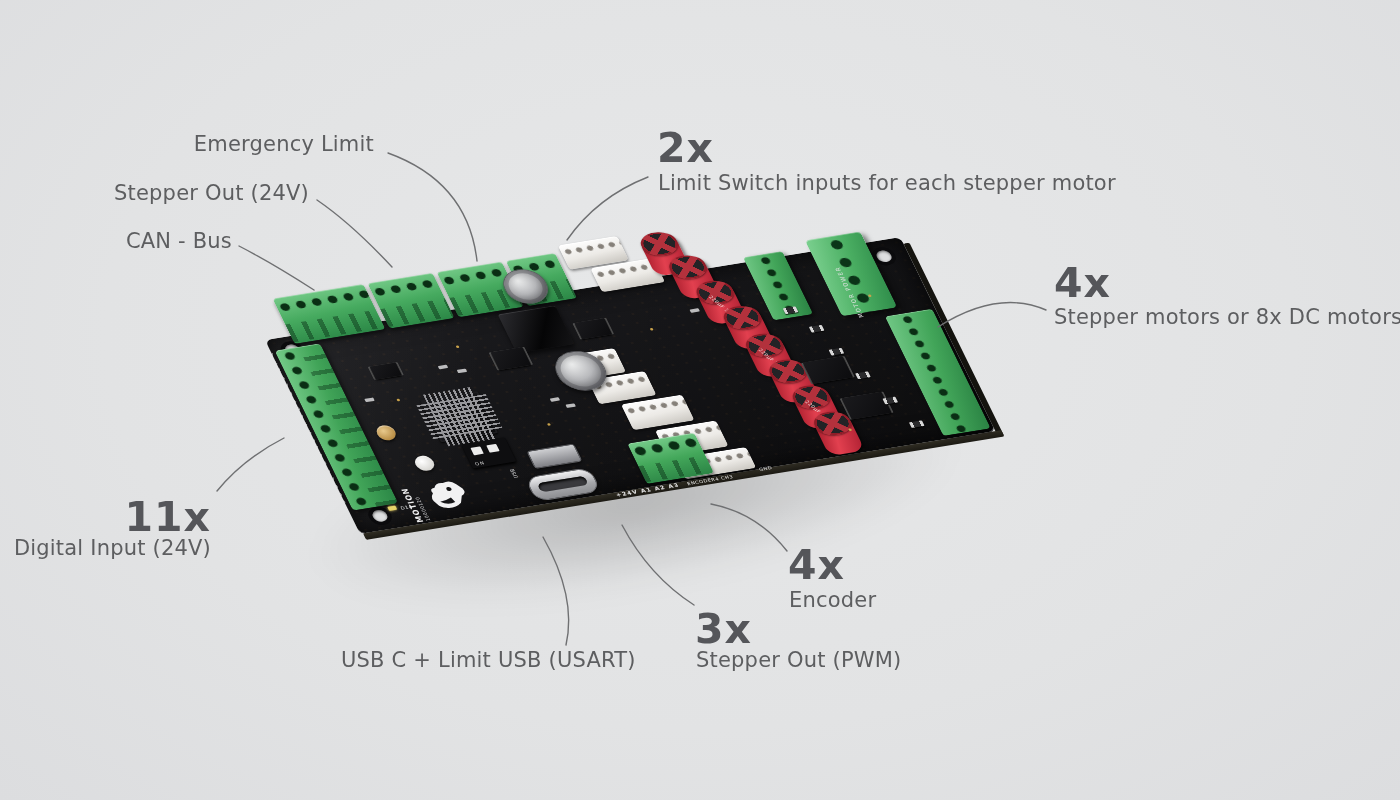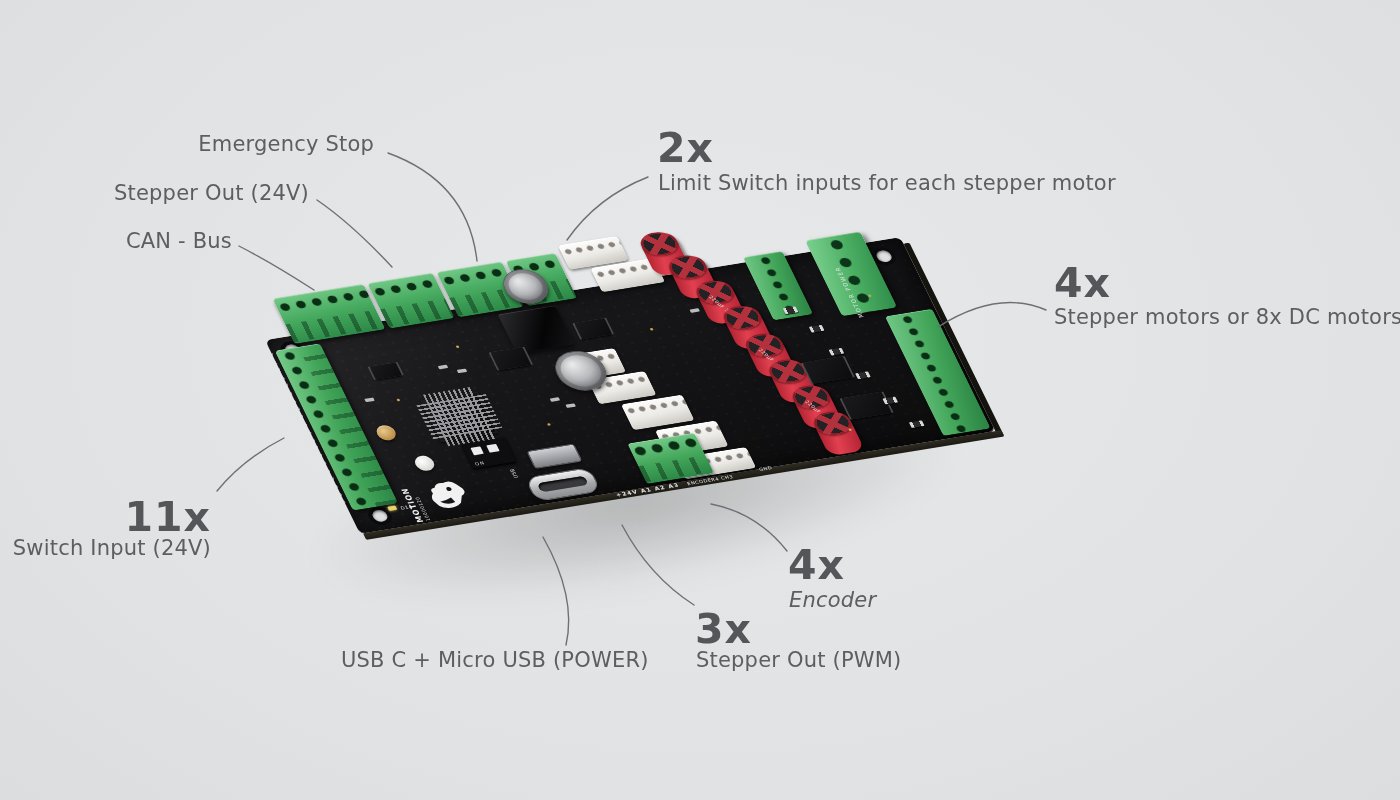--- a/index.html
+++ b/index.html
@@ -275,32 +275,32 @@
   <path d="M317,200 Q352,224 392,267"></path>
   <path d="M239,246 Q272,263 314,290"></path>
   <path d="M648,177 Q597,197 567,240"></path>
   <path d="M1046,310 Q998,289 938,327"></path>
   <path d="M284,438 Q243,459 217,491"></path>
   <path d="M543,537 Q577,597 566,645"></path>
   <path d="M622,525 Q649,576 694,605"></path>
   <path d="M711,504 Q757,513 787,551"></path>
 </svg>
 
-<div class="callout-label ra" style="right:1026px;top:133px;">Emergency Stop</div>
+<div class="callout-label ra" style="right:1026px;top:133px;">Emergency Limit</div>
 <div class="callout-label ra" style="right:1091px;top:182px;">Stepper Out (24V)</div>
 <div class="callout-label ra" style="right:1168px;top:230px;text-align:right;">CAN - Bus</div>
 
 <div class="callout-count" style="left:657px;top:128px;">2x</div>
 <div class="callout-label" style="left:658px;top:172px;">Limit Switch inputs for each stepper motor</div>
 
 <div class="callout-count" style="left:1054px;top:263px;">4x</div>
 <div class="callout-label" style="left:1054px;top:306px;">Stepper motors or 8x DC motors</div>
 
 <div class="callout-count ra" style="right:1189px;top:497px;">11x</div>
-<div class="callout-label ra" style="right:1189px;top:537px;">Switch Input (24V)</div>
-
-<div class="callout-label" style="left:341px;top:649px;">USB C + Micro USB (POWER)</div>
+<div class="callout-label ra" style="right:1189px;top:537px;">Digital Input (24V)</div>
+
+<div class="callout-label" style="left:341px;top:649px;">USB C + Limit USB (USART)</div>
 
 <div class="callout-count" style="left:695px;top:609px;">3x</div>
 <div class="callout-label" style="left:696px;top:649px;">Stepper Out (PWM)</div>
 
 <div class="callout-count" style="left:788px;top:545px;">4x</div>
-<div class="callout-label" style="left:789px;top:589px;font-style:italic;">Encoder</div>
+<div class="callout-label" style="left:789px;top:589px;">Encoder</div>
 
 </body></html>

